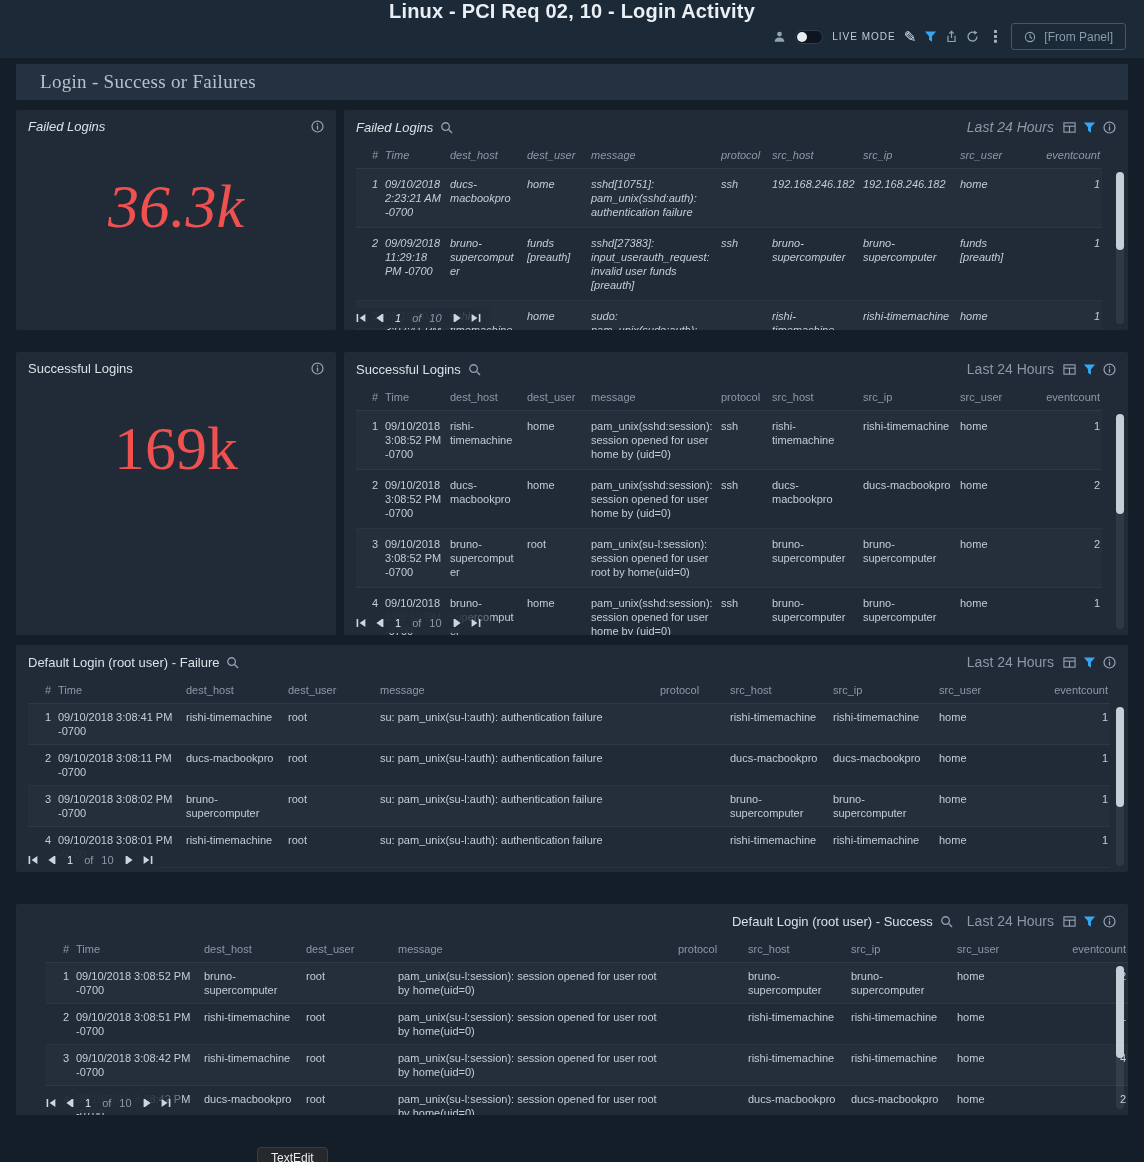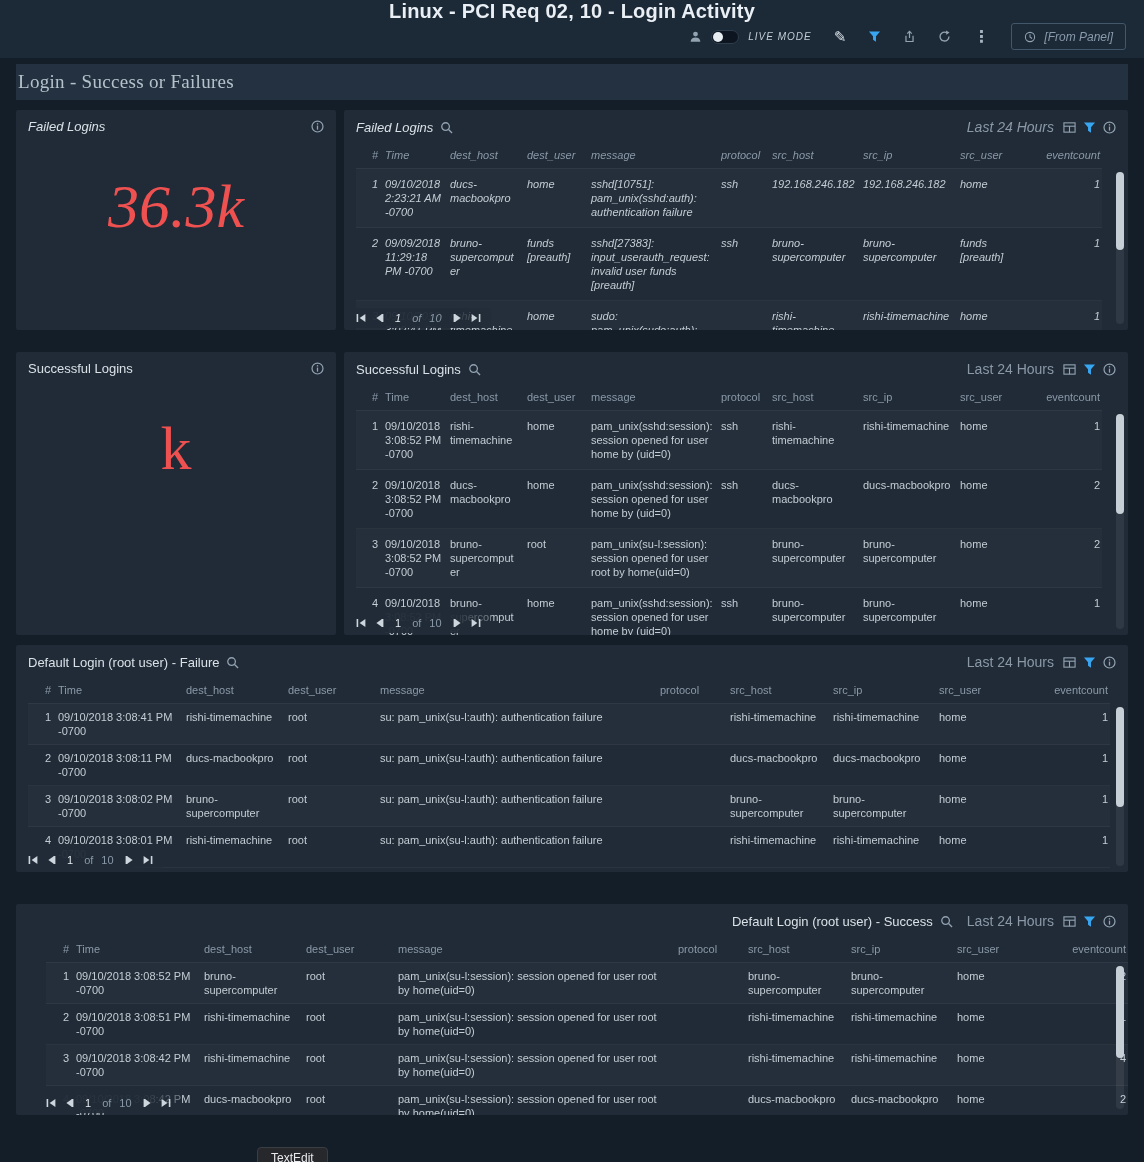--- a/index.html
+++ b/index.html
@@ -22,42 +22,42 @@
     color:var(--text);
   }
   .page{position:relative;width:1144px;height:1162px;overflow:hidden;background:var(--page);}
 
   
   .topbar{
     height:58px;background:var(--bar);
     display:flex;align-items:center;padding:0 18px;flex-direction:column;
   }
   .title{font-size:20px;font-weight:700;color:var(--title);letter-spacing:.2px;}
-  .topbar-actions{margin-left:auto;display:flex;align-items:center;gap:22px;font-style:italic;}
+  .topbar-actions{margin-left:auto;display:flex;align-items:center;gap:8px;}
   .live-group{display:flex;align-items:center;gap:9px;}
   .toggle{
     display:inline-block;width:28px;height:14px;border-radius:8px;
     background:#0d1620;border:1px solid #2e3d4b;position:relative;cursor:pointer;
   }
   .knob{position:absolute;left:1px;top:1px;width:10px;height:10px;border-radius:50%;background:#e8edf1;}
   .live-label{font-size:10px;letter-spacing:1px;color:#c2cdd6;}
   .ic{width:13px;height:13px;color:var(--icon);display:inline-block;vertical-align:middle;}
   .ic-s{width:10px;height:10px;color:#cdd6dd;display:inline-block;}
   .blue{color:var(--blue);}
   .pencil{font-size:15px;color:#d9e1e8;line-height:1;cursor:pointer;}
   .kebab{font-size:16px;color:#a5b4c0;line-height:1;cursor:pointer;font-weight:700;}
   .from-panel{
     display:flex;align-items:center;gap:8px;height:27px;padding:0 12px;
     border:1px solid #43576a;border-radius:3px;color:#8a9bab;font-size:12px;cursor:pointer;
   }
 
   
   .strip{
     margin:6px 16px 0;height:36px;background:var(--strip);
-    display:flex;align-items:center;padding-left:2px;
+    display:flex;align-items:center;padding-left:24px;
   }
   .strip + * {}
   .strip .strip-title{
     font-family:"Liberation Serif","DejaVu Serif",serif;
     font-size:19px;color:#b6c2cb;letter-spacing:.3px;
   }
   .strip.second{margin-top:12px;}
 
   
   .row{display:flex;gap:8px;margin:10px 16px 0;}
@@ -354,20 +354,21 @@
 
     <div class="panel counterp">
       <div class="phead">
         <span class="ptitle">Successful Logins</span>
         <span class="spacer"></span>
         <svg class="ic">
             <use href="#i-info"></use>
           </svg>
       </div>
       <div class="big">
+        <span class="num">169</span>
           <span class="unit">k</span>
       </div>
     </div>
 
     <div class="panel tablep">
       <div class="phead">
         <span class="ptitle">Successful Logins</span>
         <svg class="ic">
             <use href="#i-mag"></use>
           </svg>

